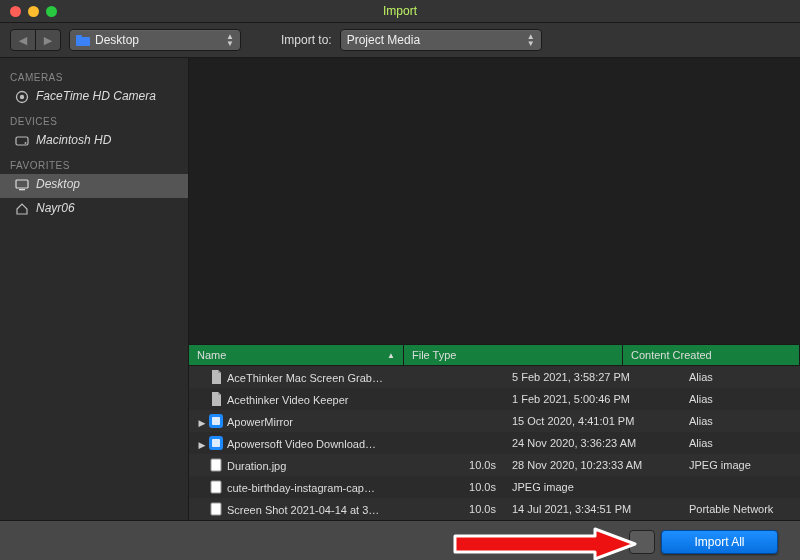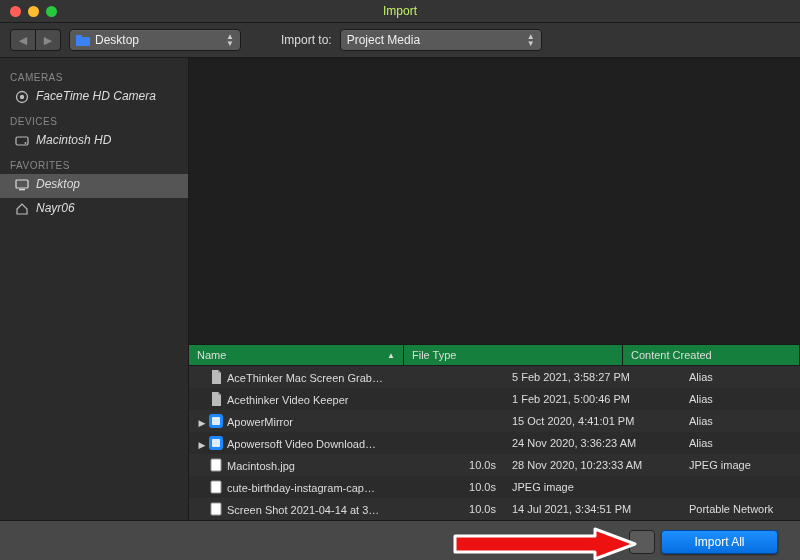--- a/index.html
+++ b/index.html
@@ -215,21 +215,21 @@
           </div>
           <div class="tr">
             <div class="td td-name">
               <span class="disclose"></span>
               <span class="file-icon">
                 <svg class="svg" width="12" height="14">
                   <rect x="1" y="1" width="10" height="12" rx="1" fill="#fff"></rect>
                   <rect x="1" y="1" width="10" height="12" rx="1" fill="none" stroke="#999"></rect>
                 </svg>
               </span>
-              <span>Macintosh.jpg</span>
+              <span>Duration.jpg</span>
             </div>
             <div class="td td-dur">10.0s</div>
             <div class="td td-created">28 Nov 2020, 10:23:33 AM</div>
             <div class="td td-type">JPEG image</div>
           </div>
           <div class="tr">
             <div class="td td-name">
               <span class="disclose"></span>
               <span class="file-icon">
                 <svg class="svg" width="12" height="14">

